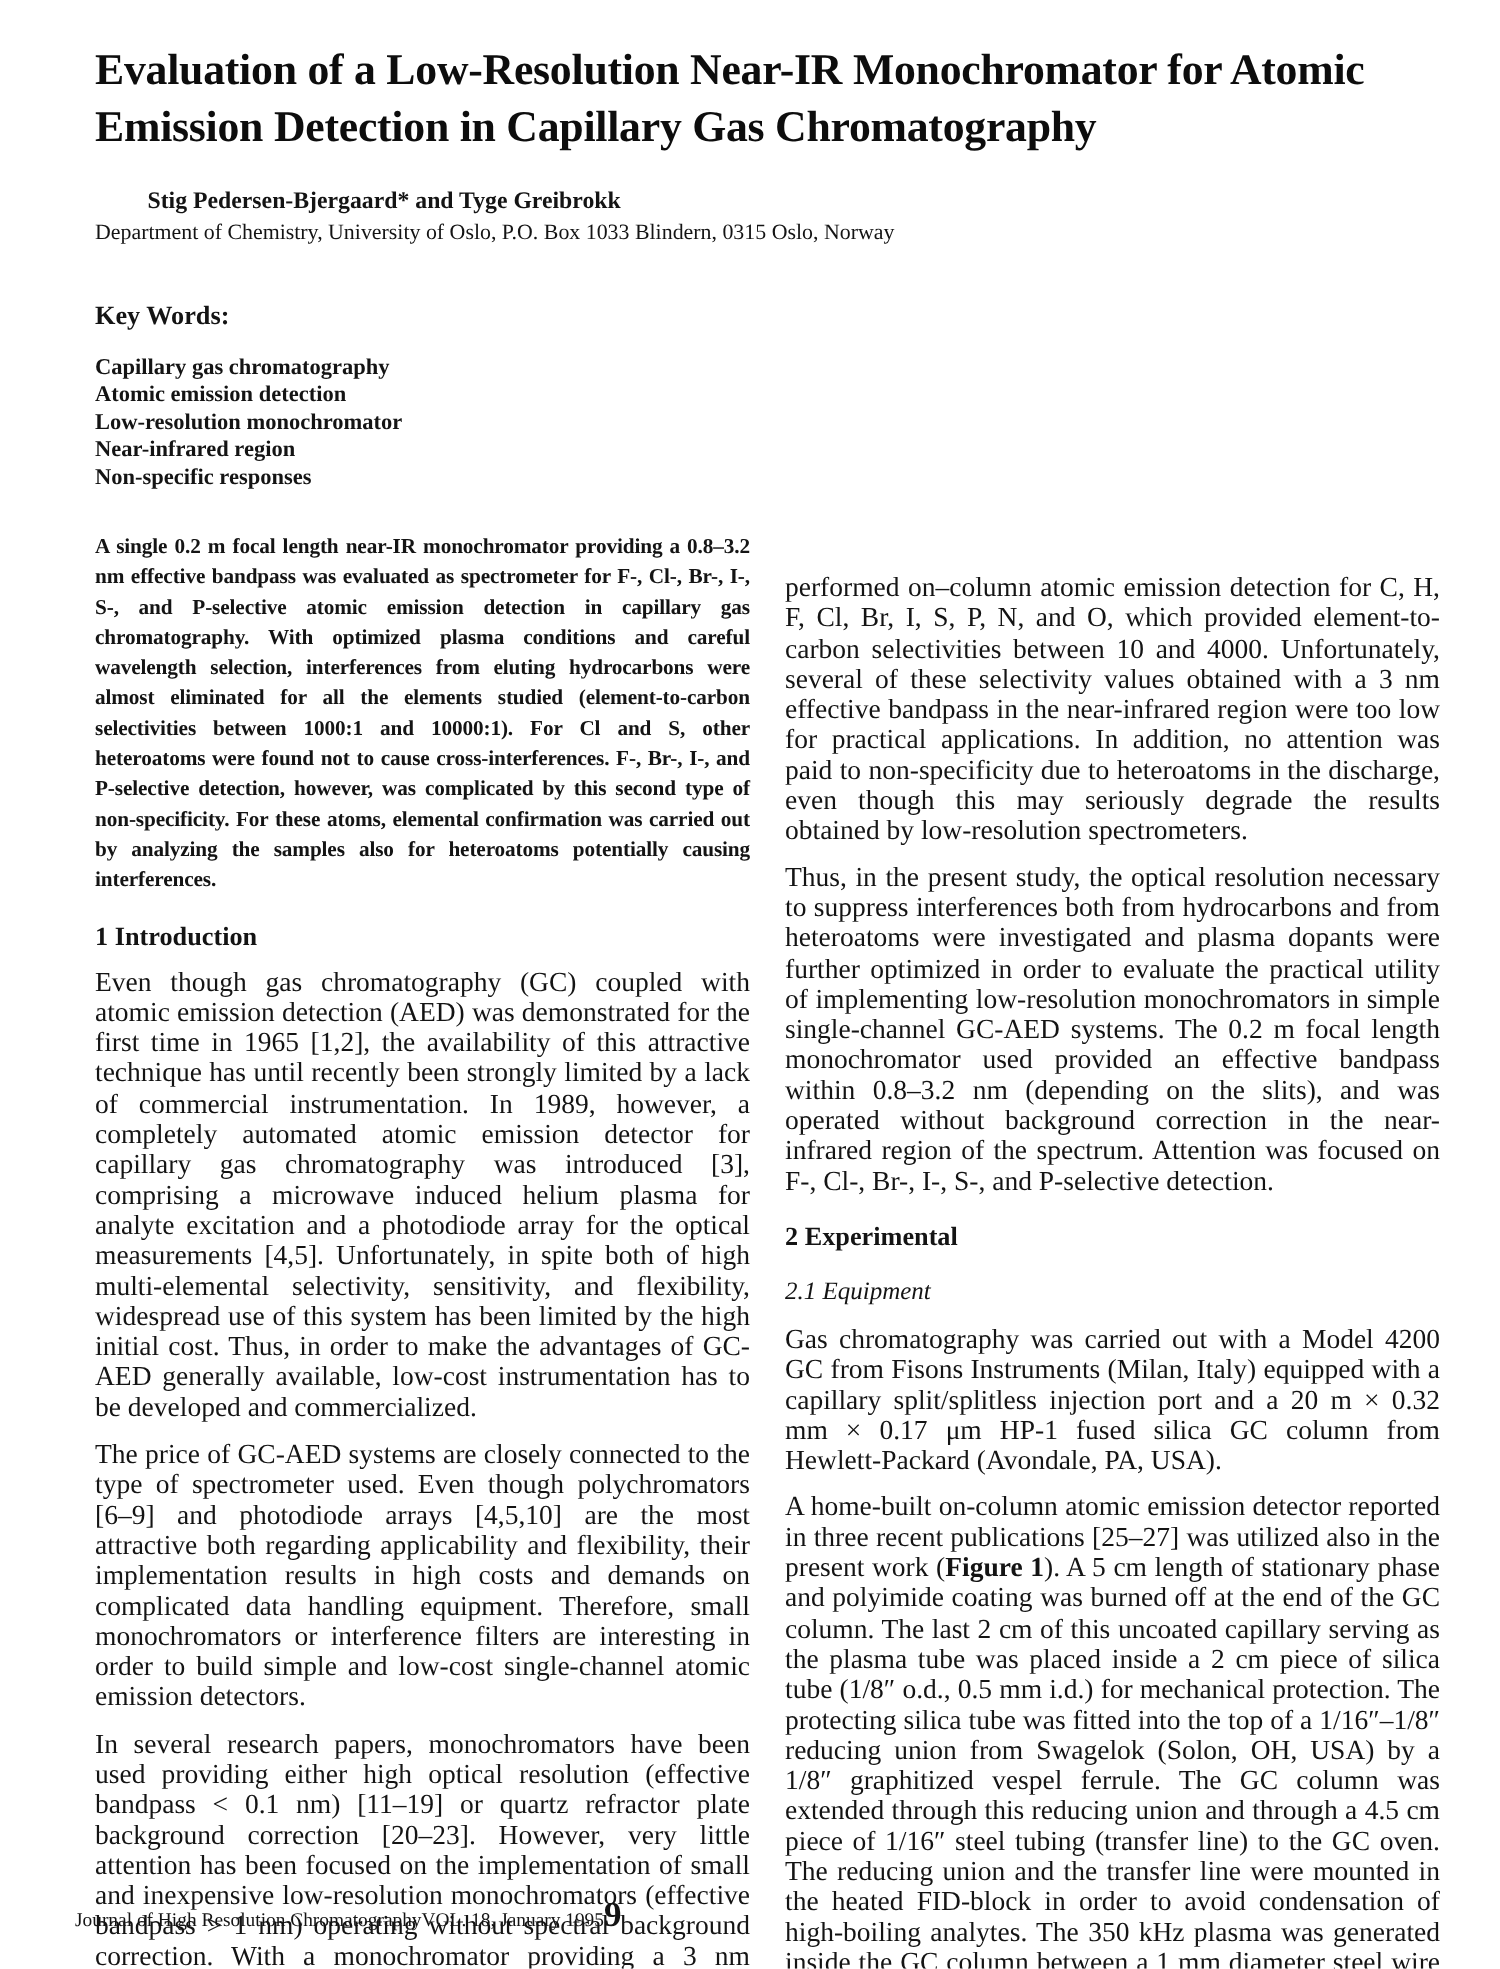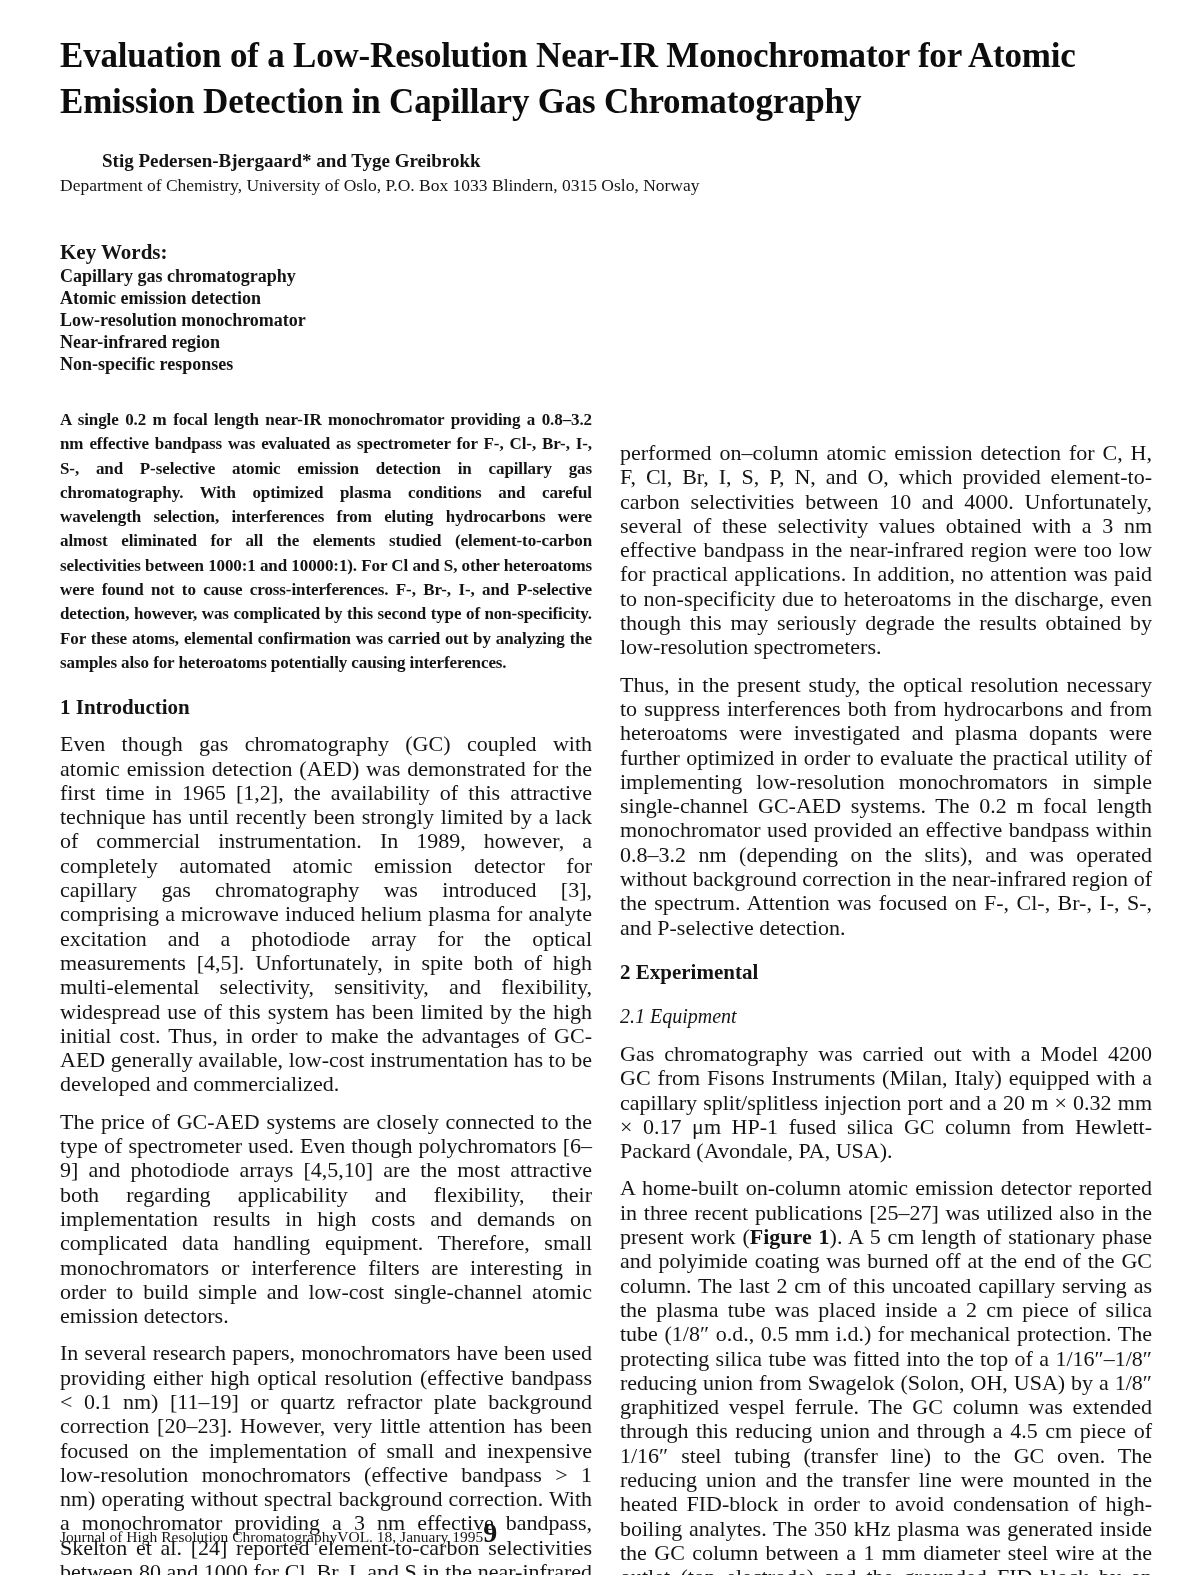--- a/index.html
+++ b/index.html
@@ -9,20 +9,21 @@
   }
   .page {
     position: relative;
     width: 1200px;
     height: 1575px;
     background: #ffffff;
     color: #141414;
     font-family: "Liberation Serif", "DejaVu Serif", serif;
     overflow: hidden;
     box-sizing: border-box;
+    padding-left: 16px;
   }
   .content {
     padding: 0 48px 0 60px;
   }
   .paper-title {
     margin: 33px 0 0 0;
     font-size: 35px;
     line-height: 1.3;
     font-weight: bold;
     letter-spacing: -0.2px;
@@ -37,20 +38,21 @@
   .affiliation-line {
     margin-top: 3px;
     font-size: 17.5px;
   }
   .kw-heading {
     margin-top: 44px;
     font-size: 21px;
     font-weight: bold;
   }
   .kw-list {
+    margin-top: 17px;
   }
   .kw-item {
     font-size: 18px;
     font-weight: bold;
     line-height: 22px;
   }
   .columns {
     margin-top: 33px;
     display: flex;
     gap: 28px;

